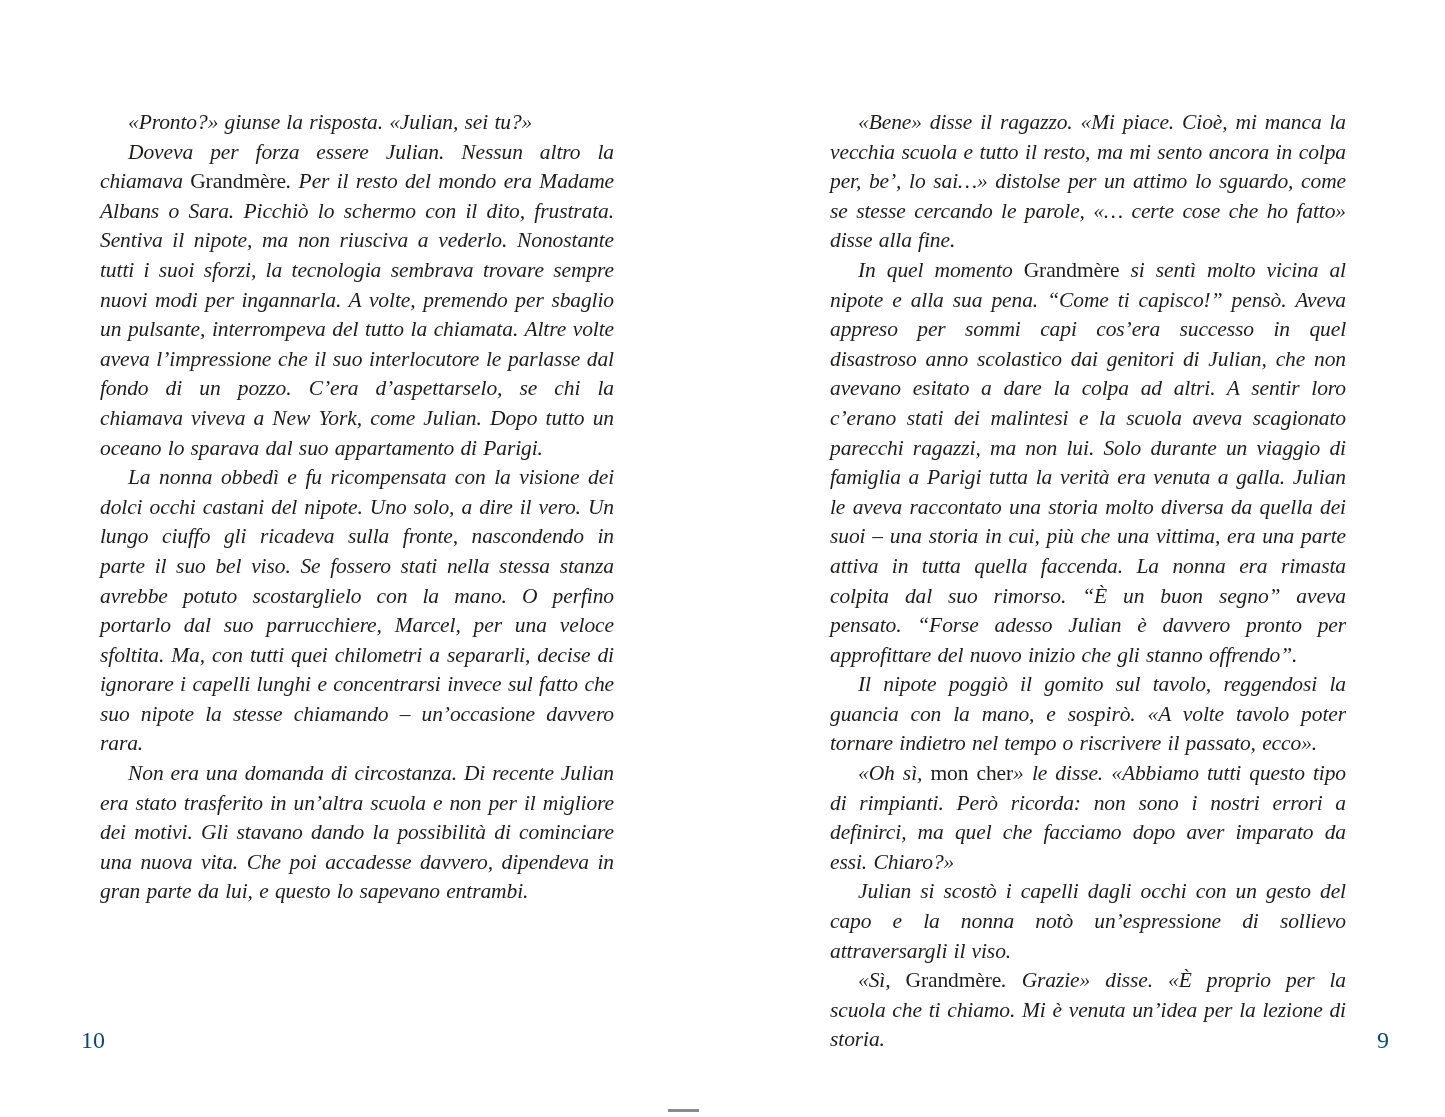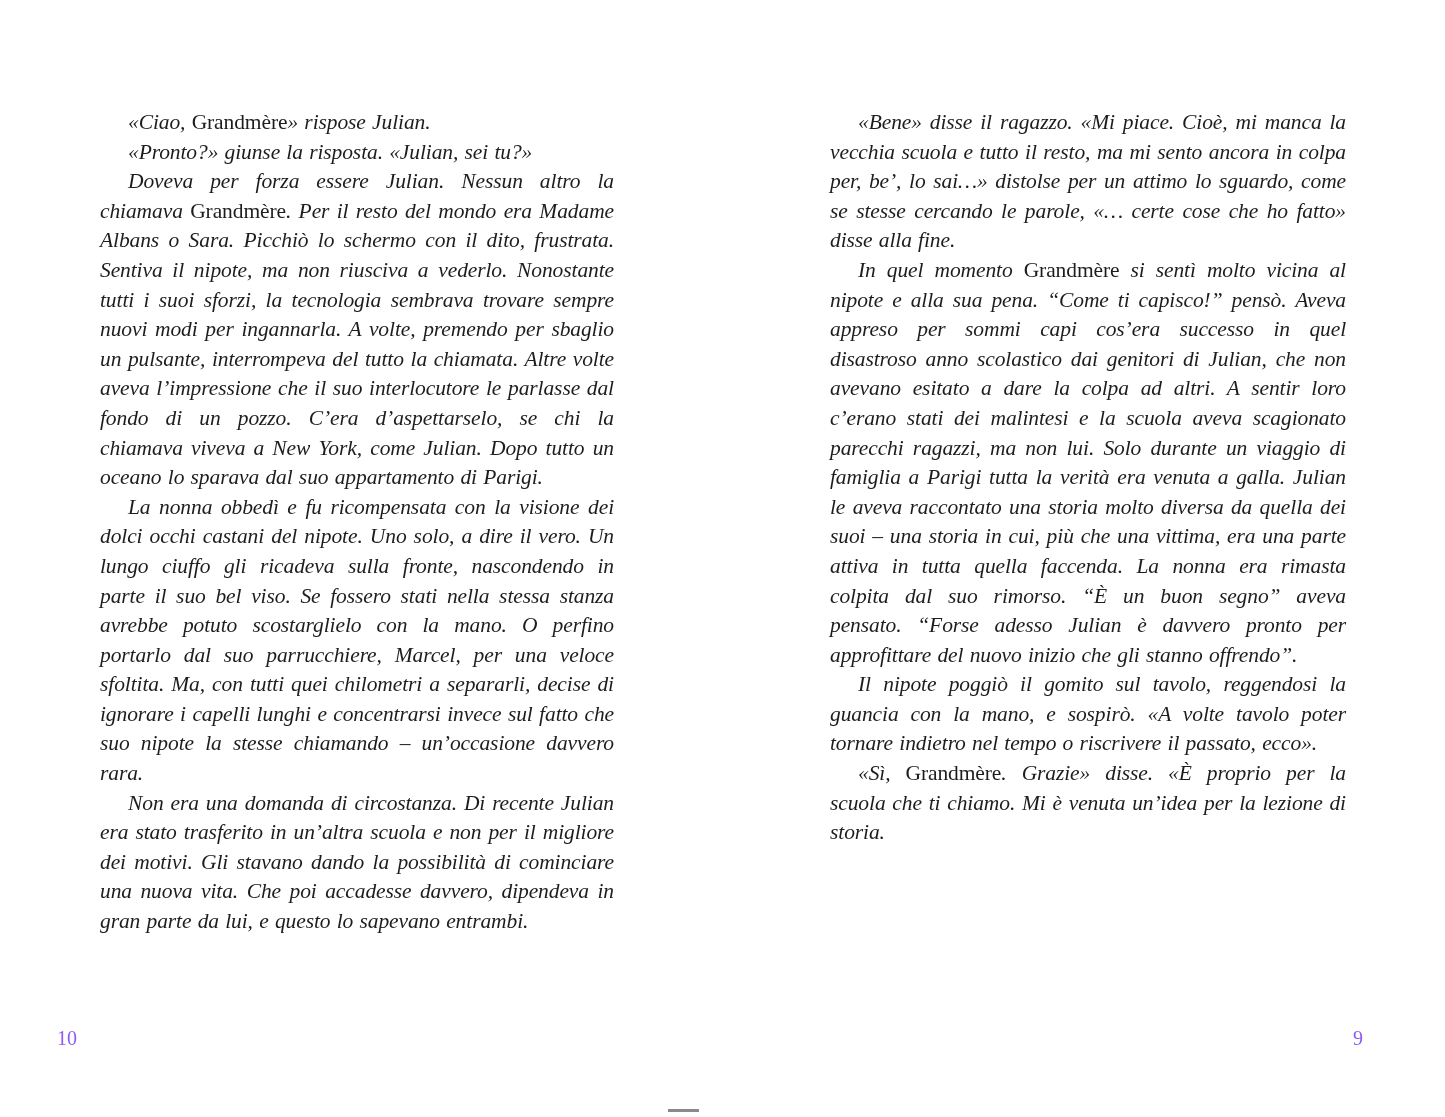--- a/index.html
+++ b/index.html
@@ -39,55 +39,57 @@
     text-indent: 28px;
     word-spacing: 1px;
   }
   .roman {
     font-style: normal;
   }
   .page-number {
     position: absolute;
     top: 1027px;
     font-style: normal;
-    font-size: 20px;
-    color: #8b5cf6;
+    font-size: 24px;
+    color: #0c4a6e;
+    margin-left: 24px;
   }
   .page-left  .page-number { left: 57px; }
   .page-right .page-number { left: 631px; } 
   .bottom-mark {
     position: absolute;
     left: 668px;
     top: 1109px;
     width: 31px;
     height: 3px;
     background: #8a8a8a;
   }
 </style>
 </head>
 <body>
 
 <div class="spread">
 
   <section class="page page-left">
     <div class="page-text">
-        <p class="para">«Ciao, <span class="roman">Grandmère</span>» rispose Julian.</p>
         <p class="para">«Pronto?» giunse la risposta. «Julian, sei tu?»</p>
         <p class="para">Doveva per forza essere Julian. Nessun altro la chiamava <span class="roman">Grandmère</span>. Per il resto del mondo era Madame Albans o Sara. Picchiò lo schermo con il dito, frustrata. Sentiva il nipote, ma non riusciva a vederlo. Nonostante tutti i suoi sforzi, la tecnologia sembrava trovare sempre nuovi modi per ingannarla. A volte, premendo per sbaglio un pulsante, interrompeva del tutto la chiamata. Altre volte aveva l’impressione che il suo interlocutore le parlasse dal fondo di un pozzo. C’era d’aspettarselo, se chi la chiamava viveva a New York, come Julian. Dopo tutto un oceano lo sparava dal suo appartamento di Parigi.</p>
         <p class="para">La nonna obbedì e fu ricompensata con la visione dei dolci occhi castani del nipote. Uno solo, a dire il vero. Un lungo ciuffo gli ricadeva sulla fronte, nascondendo in parte il suo bel viso. Se fossero stati nella stessa stanza avrebbe potuto scostarglielo con la mano. O perfino portarlo dal suo parrucchiere, Marcel, per una veloce sfoltita. Ma, con tutti quei chilometri a separarli, decise di ignorare i capelli lunghi e concentrarsi invece sul fatto che suo nipote la stesse chiamando – un’occasione davvero rara.</p>
         <p class="para">Non era una domanda di circostanza. Di recente Julian era stato trasferito in un’altra scuola e non per il migliore dei motivi. Gli stavano dando la possibilità di cominciare una nuova vita. Che poi accadesse davvero, dipendeva in gran parte da lui, e questo lo sapevano entrambi.</p>
       </div>
     <div class="page-number">10</div>
   </section>
 
   <section class="page page-right">
     <div class="page-text">
         <p class="para">«Bene» disse il ragazzo. «Mi piace. Cioè, mi manca la vecchia scuola e tutto il resto, ma mi sento ancora in colpa per, be’, lo sai…» distolse per un attimo lo sguardo, come se stesse cercando le parole, «… certe cose che ho fatto» disse alla fine.</p>
         <p class="para">In quel momento <span class="roman">Grandmère</span> si sentì molto vicina al nipote e alla sua pena. “Come ti capisco!” pensò. Aveva appreso per sommi capi cos’era successo in quel disastroso anno scolastico dai genitori di Julian, che non avevano esitato a dare la colpa ad altri. A sentir loro c’erano stati dei malintesi e la scuola aveva scagionato parecchi ragazzi, ma non lui. Solo durante un viaggio di famiglia a Parigi tutta la verità era venuta a galla. Julian le aveva raccontato una storia molto diversa da quella dei suoi – una storia in cui, più che una vittima, era una parte attiva in tutta quella faccenda. La nonna era rimasta colpita dal suo rimorso. “È un buon segno” aveva pensato. “Forse adesso Julian è davvero pronto per approfittare del nuovo inizio che gli stanno offrendo”.</p>
         <p class="para">Il nipote poggiò il gomito sul tavolo, reggendosi la guancia con la mano, e sospirò. «A volte tavolo poter tornare indietro nel tempo o riscrivere il passato, ecco».</p>
+        <p class="para">«Oh sì, <span class="roman">mon cher</span>» le disse. «Abbiamo tutti questo tipo di rimpianti. Però ricorda: non sono i nostri errori a definirci, ma quel che facciamo dopo aver imparato da essi. Chiaro?»</p>
+        <p class="para">Julian si scostò i capelli dagli occhi con un gesto del capo e la nonna notò un’espressione di sollievo attraversargli il viso.</p>
         <p class="para">«Sì, <span class="roman">Grandmère</span>. Grazie» disse. «È proprio per la scuola che ti chiamo. Mi è venuta un’idea per la lezione di storia.</p>
       </div>
     <div class="page-number">9</div>
   </section>
 
   <div class="bottom-mark"></div>
 
 </div>
 
 </body></html>

